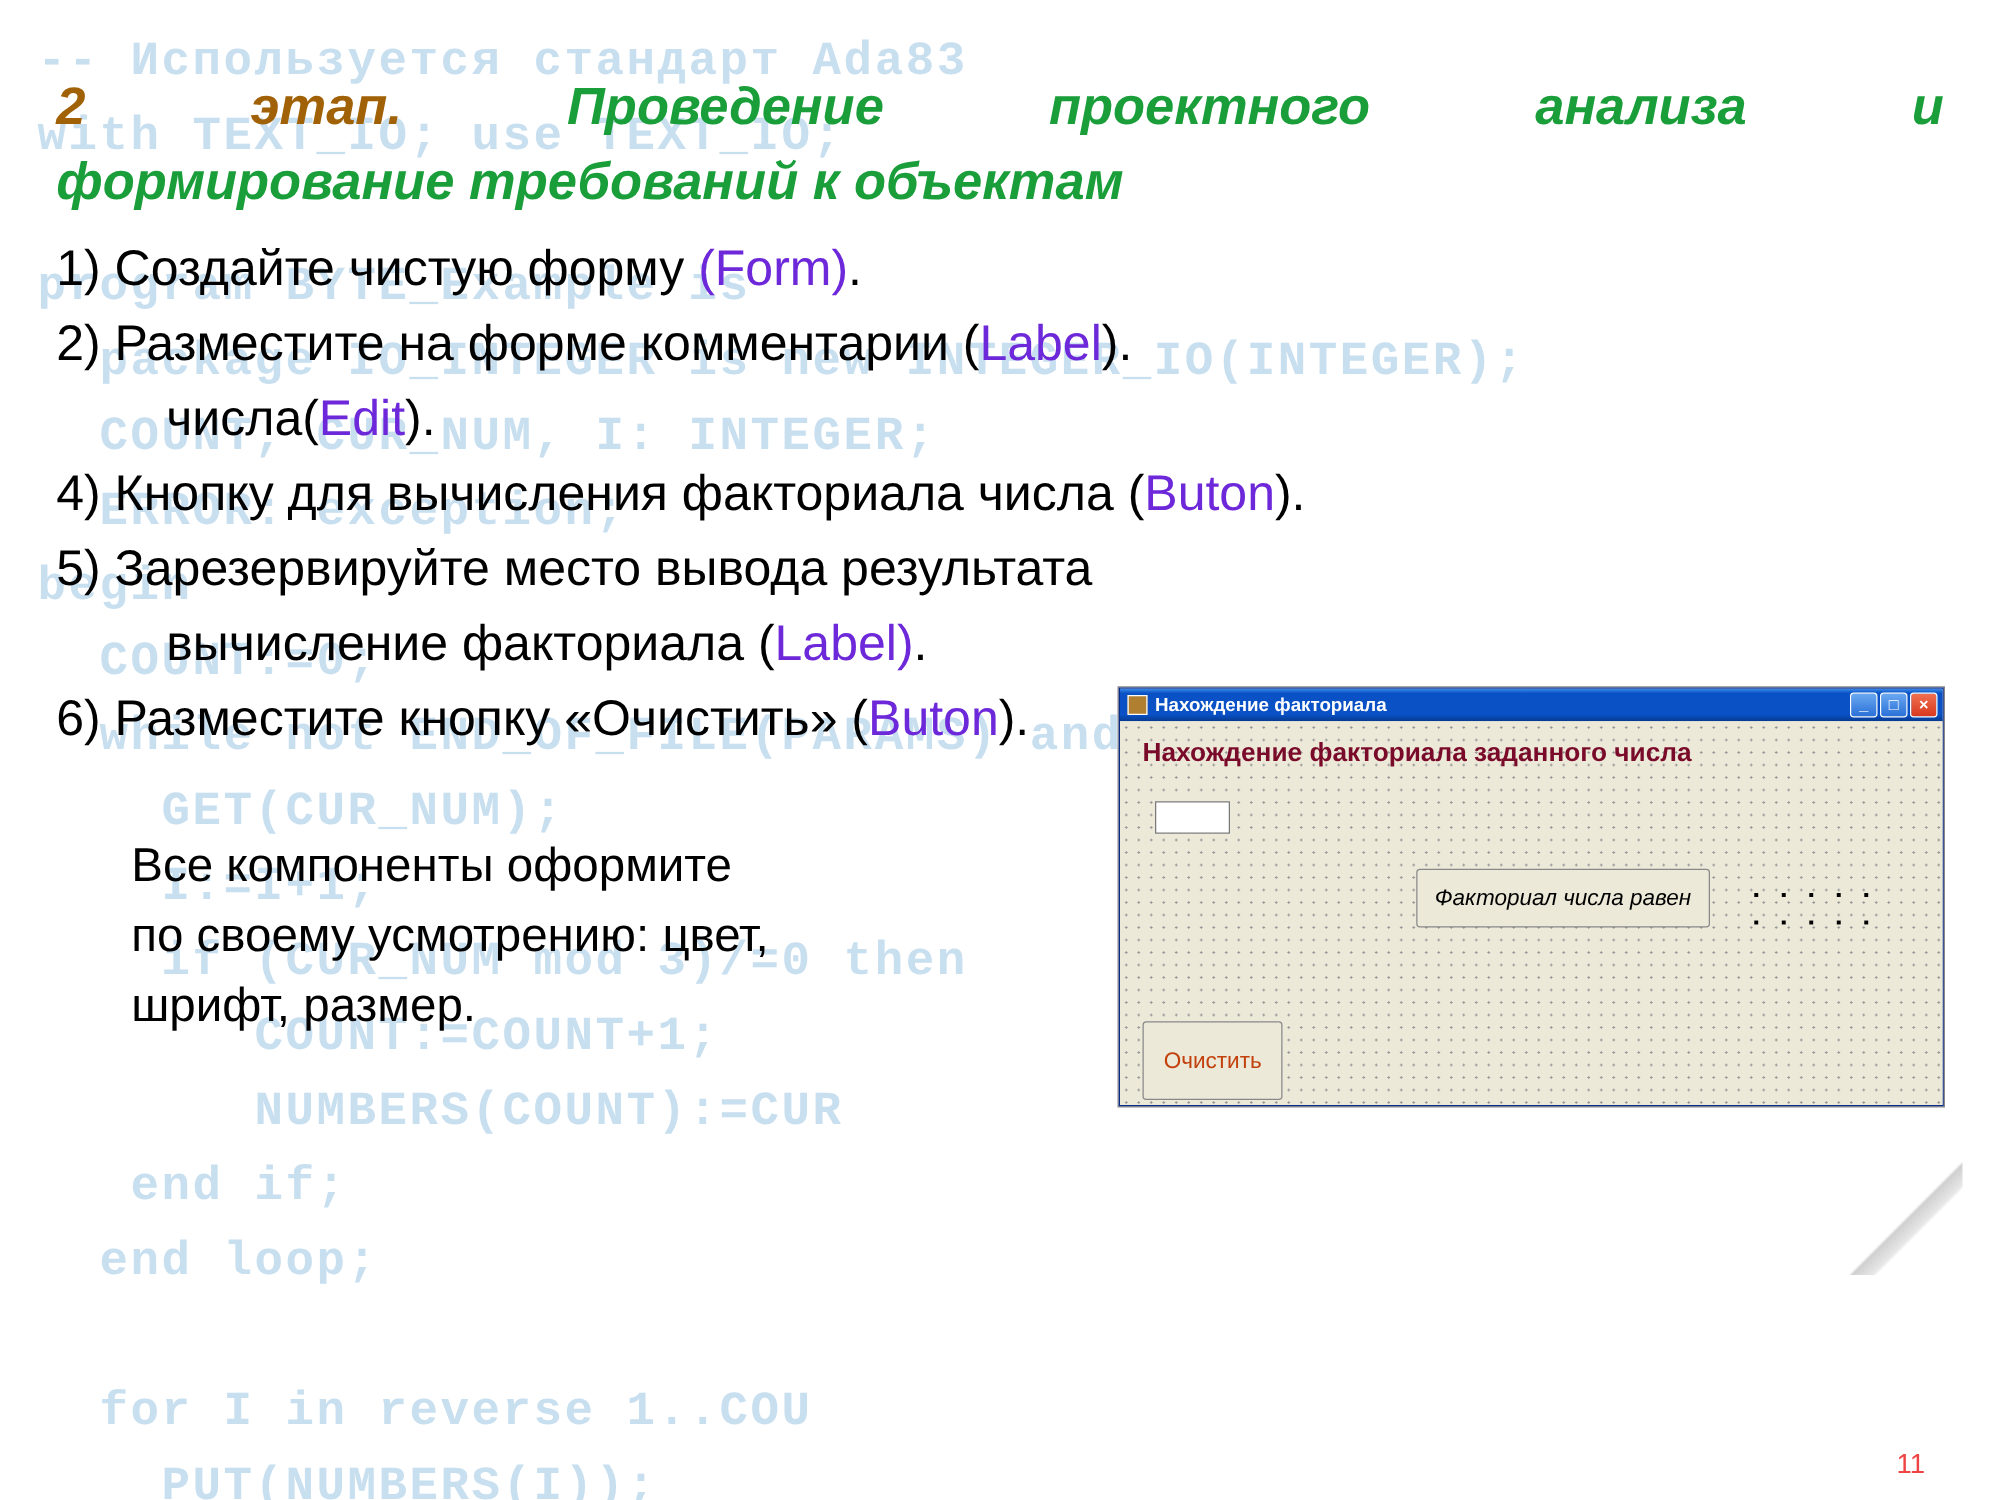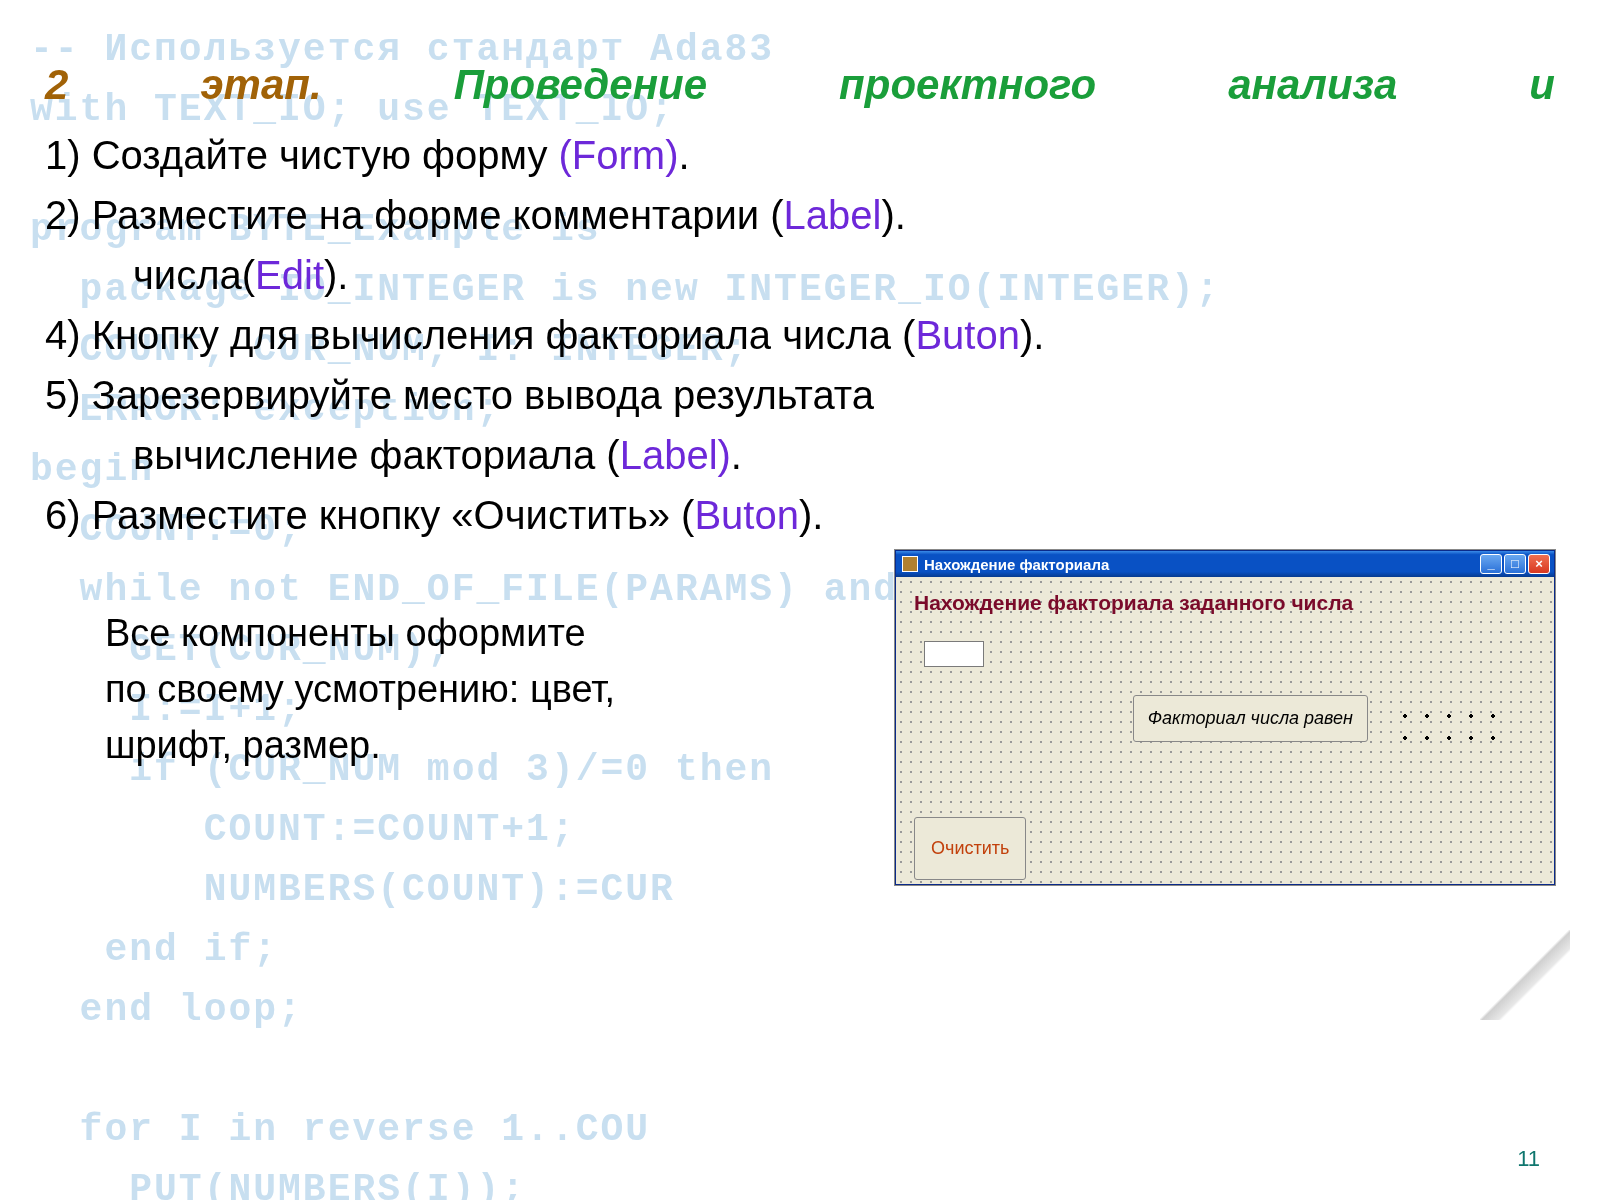--- a/index.html
+++ b/index.html
@@ -179,23 +179,23 @@
   .corner {
     position: absolute;
     right: 30px;
     bottom: 180px;
     width: 90px; height: 90px;
     background: linear-gradient(135deg, transparent 49%, #d0d0d0 51%, #e8e8e8 60%, transparent 62%);
     z-index: 2;
   }
   .page-num {
     position: absolute;
-    right: 60px; bottom: 28px;
+    right: 60px; bottom: 16px;
     font-size: 22px;
-    color: #0f766e;
+    color: #ef4444;
     z-index: 2;
   }
 </style>
 </head>
 <body>
 
 <div class="bgcode">-- Используется стандарт Ada83
 with TEXT_IO; use TEXT_IO;
 
 program BYTE_Example is
@@ -220,20 +220,21 @@
   when DATA_ERROR =&gt;
     PUT("Неверный формат
     raise ERROR;
 end BYTE_Example;</div>
 
 <div class="content">
   <div class="title">
     <span class="stage">2 этап</span><span class="stage">.</span>
     <span>Проведение проектного анализа и</span>
   </div>
+  <div class="title-line2">формирование требований к объектам</div>
 
   <div class="list">
     <div>
       <span>1) Создайте чистую форму </span><span class="comp">(Form)</span><span>.</span>
     </div>
     <div>
       <span>2) Разместите на форме комментарии (</span><span class="comp">Label</span><span>).</span>
     </div>
     <div class="indent">
       <span>числа(</span><span class="comp">Edit</span><span>).</span>

